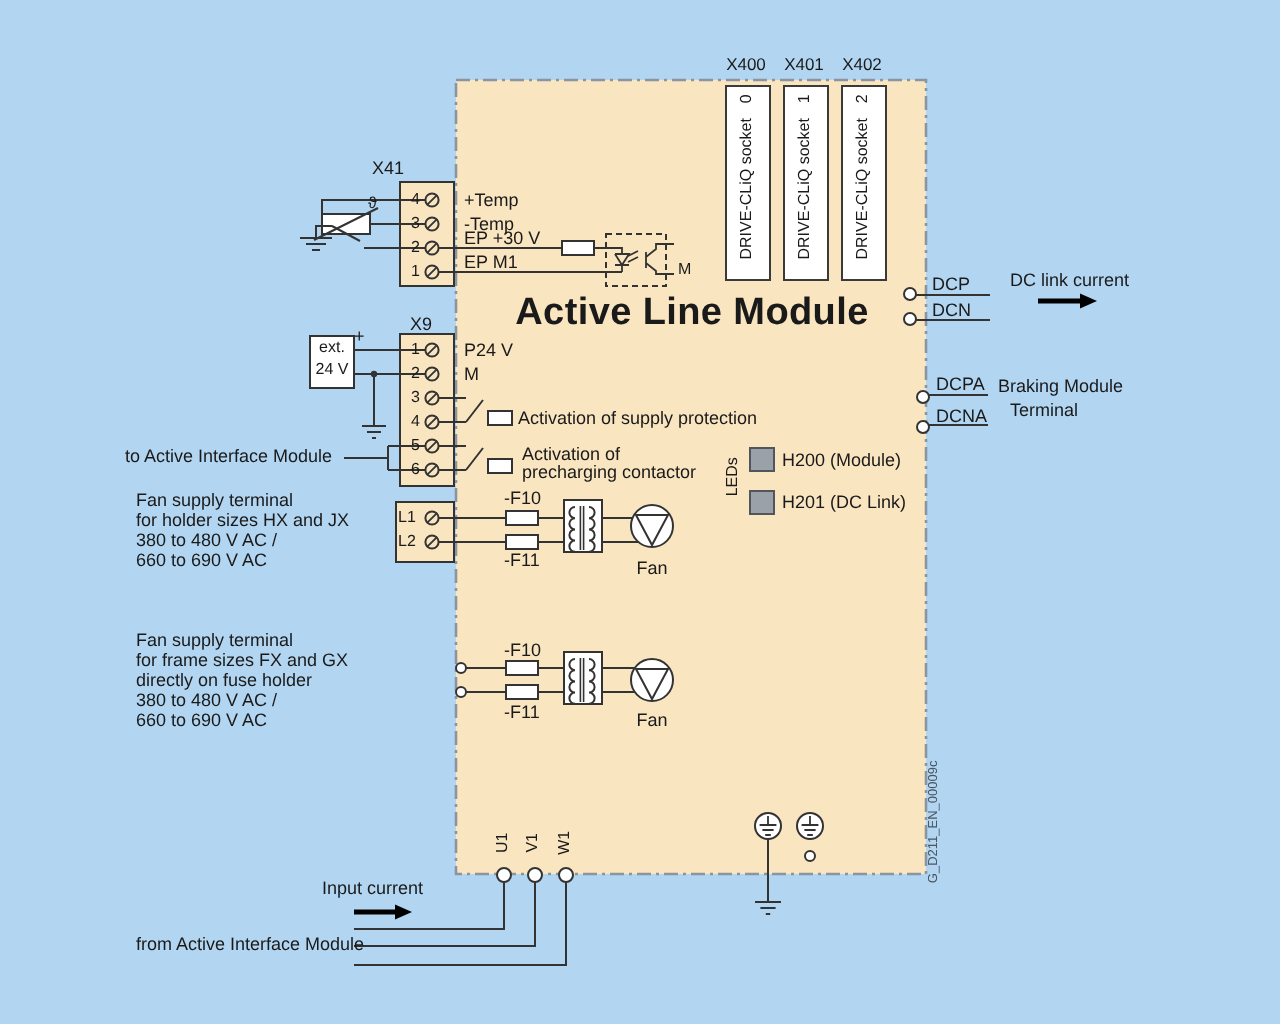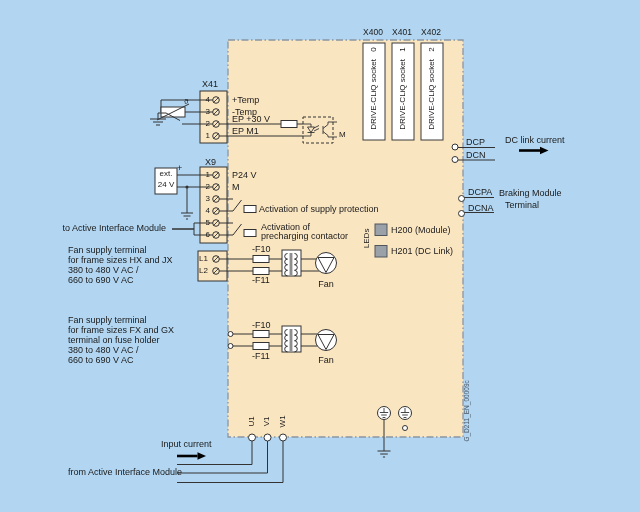--- a/index.html
+++ b/index.html
@@ -142,21 +142,21 @@
         <circle cx="405" cy="413" r="6.5"></circle>
     <path d="M384,408 V412.5 M379.8,412.5 H388.2 M381.2,415 H386.8 M382.6,417.5 H385.4" fill="none" stroke-width="0.9"></path>
     <path d="M405,408 V412.5 M400.8,412.5 H409.2 M402.2,415 H407.8 M403.6,417.5 H406.4" fill="none" stroke-width="0.9"></path>
     <circle cx="405" cy="428" r="2.5"></circle>
     <path d="M384,419.5 V451 M377.5,451 H390.5 M380.2,454 H387.8 M382.9,457 H385.1" fill="none"></path>
   </g>
 
   <line x1="172" y1="229" x2="194" y2="229" stroke="#333" stroke-width="1"></line>
 </svg>
 
-<div class="lbl" style="left:202px;top:80px">X41</div>
+<div class="lbl" style="left:186px;top:80px">X41</div>
 <div class="lbl sm rgt" style="left:199px;top:95.5px;width:11px">4</div>
 <div class="lbl sm rgt" style="left:199px;top:107.5px;width:11px">3</div>
 <div class="lbl sm rgt" style="left:199px;top:119.5px;width:11px">2</div>
 <div class="lbl sm rgt" style="left:199px;top:131.5px;width:11px">1</div>
 <div class="lbl" style="left:232px;top:96px">+Temp</div>
 <div class="lbl" style="left:232px;top:108px">-Temp</div>
 <div class="lbl" style="left:232px;top:115px">EP +30 V</div>
 <div class="lbl" style="left:232px;top:127px">EP M1</div>
 <div class="lbl sm" style="left:184px;top:98px">ϑ</div>
 <div class="lbl sm" style="left:339px;top:130.5px">M</div>
@@ -180,20 +180,21 @@
 <div class="lbl hdr ctr" style="left:361px;top:28px;width:24px">X400</div>
 <div class="lbl hdr ctr" style="left:390px;top:28px;width:24px">X401</div>
 <div class="lbl hdr ctr" style="left:419px;top:28px;width:24px">X402</div>
 <div class="lbl sm ctr rot" style="left:364px;top:44.5px;width:20px">0</div>
 <div class="lbl sm ctr rot" style="left:393px;top:44.5px;width:20px">1</div>
 <div class="lbl sm ctr rot" style="left:422px;top:44.5px;width:20px">2</div>
 <div class="lbl sm ctr rot" style="left:334px;top:90px;width:80px">DRIVE-CLiQ socket</div>
 <div class="lbl sm ctr rot" style="left:363px;top:90px;width:80px">DRIVE-CLiQ socket</div>
 <div class="lbl sm ctr rot" style="left:392px;top:90px;width:80px">DRIVE-CLiQ socket</div>
 
+<div class="lbl title ctr" style="left:236px;top:147px;width:220px">Active Line Module</div>
 
 <div class="lbl" style="left:466px;top:138px">DCP</div>
 <div class="lbl" style="left:466px;top:150.5px">DCN</div>
 <div class="lbl" style="left:505px;top:135.5px">DC link current</div>
 <div class="lbl" style="left:468px;top:188px">DCPA</div>
 <div class="lbl" style="left:468px;top:203.5px">DCNA</div>
 <div class="lbl" style="left:499px;top:189px">Braking Module</div>
 <div class="lbl" style="left:505px;top:201px">Terminal</div>
 
 <div class="lbl sm ctr rot" style="left:353px;top:234px;width:28px">LEDs</div>
@@ -204,26 +205,26 @@
 <div class="lbl sm" style="left:199px;top:266.5px">L2</div>
 <div class="lbl" style="left:252px;top:245px">-F10</div>
 <div class="lbl" style="left:252px;top:276px">-F11</div>
 <div class="lbl ctr" style="left:315px;top:280px;width:22px">Fan</div>
 <div class="lbl" style="left:252px;top:321px">-F10</div>
 <div class="lbl" style="left:252px;top:352px">-F11</div>
 <div class="lbl ctr" style="left:315px;top:356px;width:22px">Fan</div>
 
 <div class="lbl rgt" style="left:60px;top:224px;width:106px">to Active Interface Module</div>
 <div class="lbl" style="left:68px;top:246px">Fan supply terminal</div>
-<div class="lbl" style="left:68px;top:256px">for frame sizes HX and JX</div>
+<div class="lbl" style="left:68px;top:256px">for holder sizes HX and JX</div>
 <div class="lbl" style="left:68px;top:266px">380 to 480 V AC /</div>
 <div class="lbl" style="left:68px;top:276px">660 to 690 V AC</div>
 <div class="lbl" style="left:68px;top:316px">Fan supply terminal</div>
 <div class="lbl" style="left:68px;top:326px">for frame sizes FX and GX</div>
-<div class="lbl" style="left:68px;top:336px">terminal on fuse holder</div>
+<div class="lbl" style="left:68px;top:336px">directly on fuse holder</div>
 <div class="lbl" style="left:68px;top:346px">380 to 480 V AC /</div>
 <div class="lbl" style="left:68px;top:356px">660 to 690 V AC</div>
 
 <div class="lbl sm ctr rot" style="left:241.5px;top:417px;width:20px">U1</div>
 <div class="lbl sm ctr rot" style="left:257px;top:417px;width:20px">V1</div>
 <div class="lbl sm ctr rot" style="left:272.5px;top:417px;width:20px">W1</div>
 <div class="lbl" style="left:161px;top:439.5px">Input current</div>
 <div class="lbl" style="left:68px;top:468px">from Active Interface Module</div>
 
 <div class="lbl xs ctr rot" style="left:437px;top:407.5px;width:60px">G_D211_EN_00009c</div>

